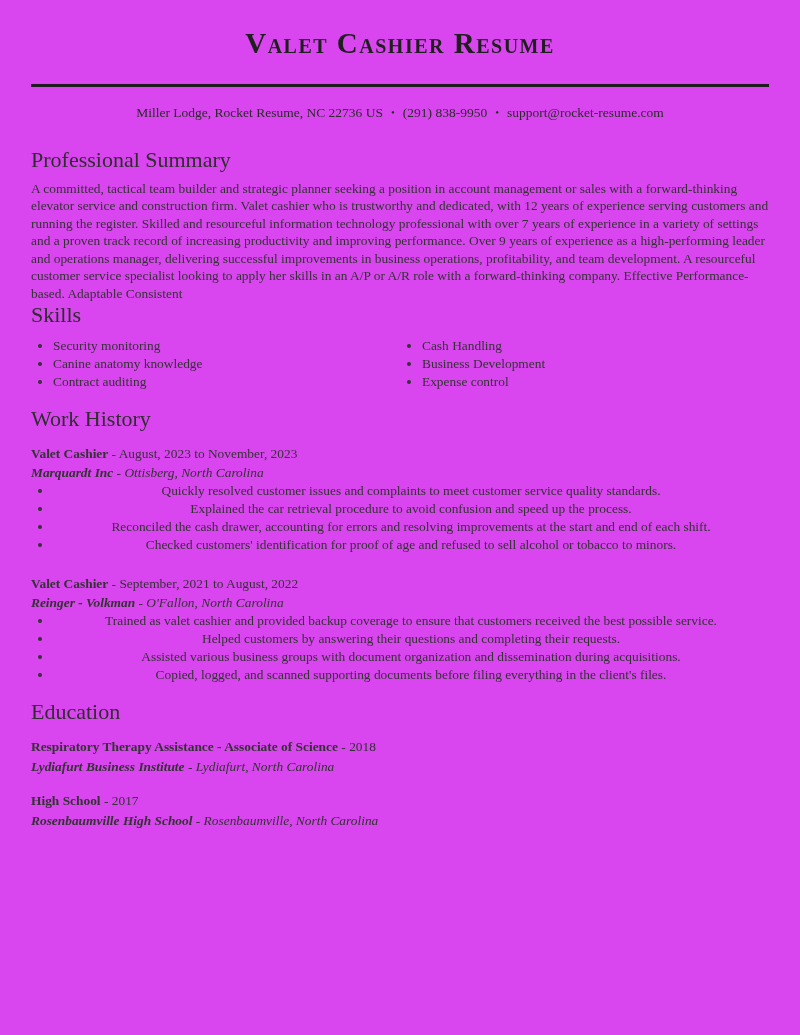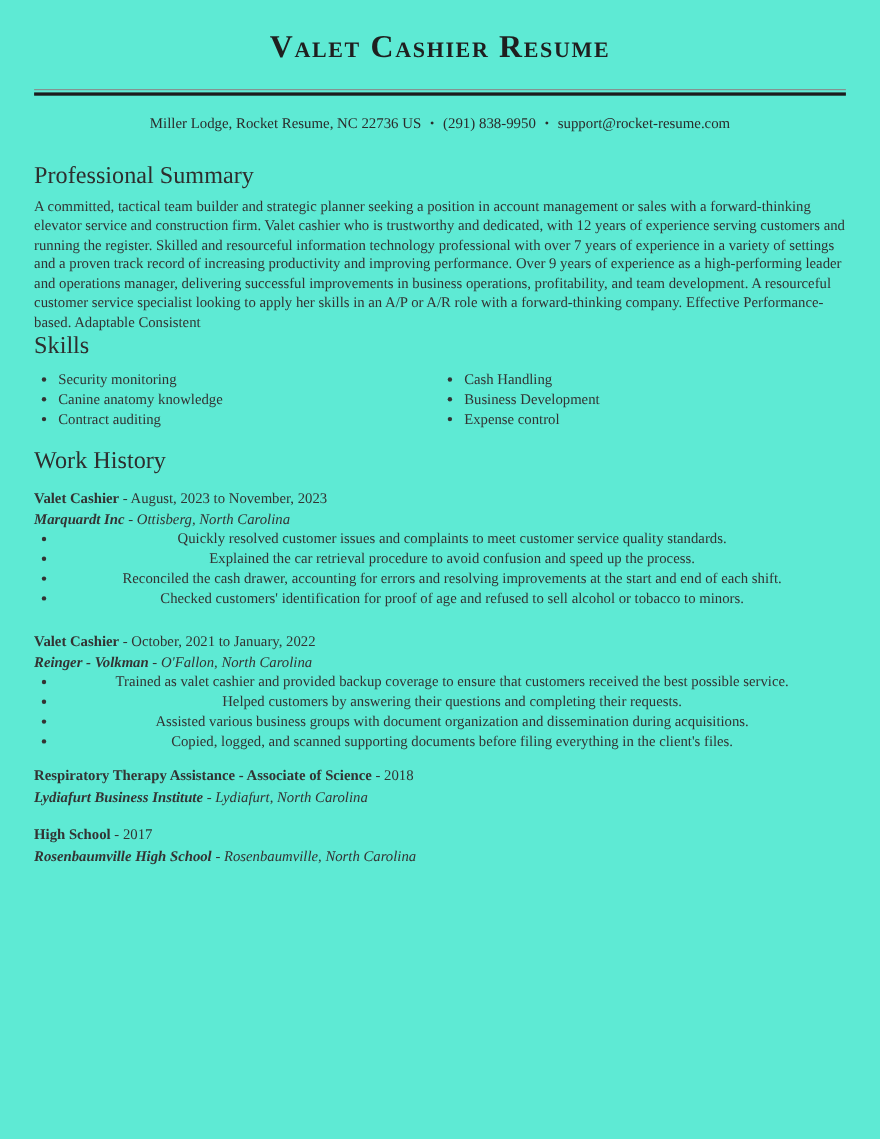--- a/index.html
+++ b/index.html
@@ -1,21 +1,21 @@
 <!DOCTYPE html>
 <html><head>
 <meta charset="utf-8">
 <style>
   * { box-sizing: border-box; }
   html, body { margin: 0; padding: 0; background: #ffffff; }
   .page {
     width: 800px;
     height: 1035px;
     margin: 0 auto;
-    background: #5eead4;
+    background: #d946ef;
     padding: 0 31px;
     font-family: "Liberation Serif", serif;
     color: #333333;
     overflow: hidden;
   }
 
   
   .resume-title {
     margin: 26px 0 0 0;
     text-align: center;
@@ -145,32 +145,33 @@
       <p class="job-line"><span class="bi">Marquardt Inc</span><span class="i"> - </span><span class="i">Ottisberg, North Carolina</span></p>
       <ul class="bullet-list job-bullets">
         <li>Quickly resolved customer issues and complaints to meet customer service quality standards.</li>
         <li>Explained the car retrieval procedure to avoid confusion and speed up the process.</li>
         <li>Reconciled the cash drawer, accounting for errors and resolving improvements at the start and end of each shift.</li>
         <li>Checked customers' identification for proof of age and refused to sell alcohol or tobacco to minors.</li>
       </ul>
     </div>
 
     <div class="job">
-      <p class="job-line"><span class="b">Valet Cashier</span><span> - </span><span>October, 2021 to January, 2022</span></p>
+      <p class="job-line"><span class="b">Valet Cashier</span><span> - </span><span>September, 2021 to August, 2022</span></p>
       <p class="job-line"><span class="bi">Reinger - Volkman</span><span class="i"> - </span><span class="i">O'Fallon, North Carolina</span></p>
       <ul class="bullet-list job-bullets">
         <li>Trained as valet cashier and provided backup coverage to ensure that customers received the best possible service.</li>
         <li>Helped customers by answering their questions and completing their requests.</li>
         <li>Assisted various business groups with document organization and dissemination during acquisitions.</li>
         <li>Copied, logged, and scanned supporting documents before filing everything in the client's files.</li>
       </ul>
     </div>
   </section>
 
   <section>
+    <h2 class="section-heading heading-education">Education</h2>
 
     <div class="edu-entry">
       <p class="edu-line"><span class="b">Respiratory Therapy Assistance - Associate of Science</span><span> - </span><span>2018</span></p>
       <p class="edu-line"><span class="bi">Lydiafurt Business Institute</span><span class="i"> - </span><span class="i">Lydiafurt, North Carolina</span></p>
     </div>
 
     <div class="edu-entry">
       <p class="edu-line"><span class="b">High School</span><span> - </span><span>2017</span></p>
       <p class="edu-line"><span class="bi">Rosenbaumville High School</span><span class="i"> - </span><span class="i">Rosenbaumville, North Carolina</span></p>
     </div>

